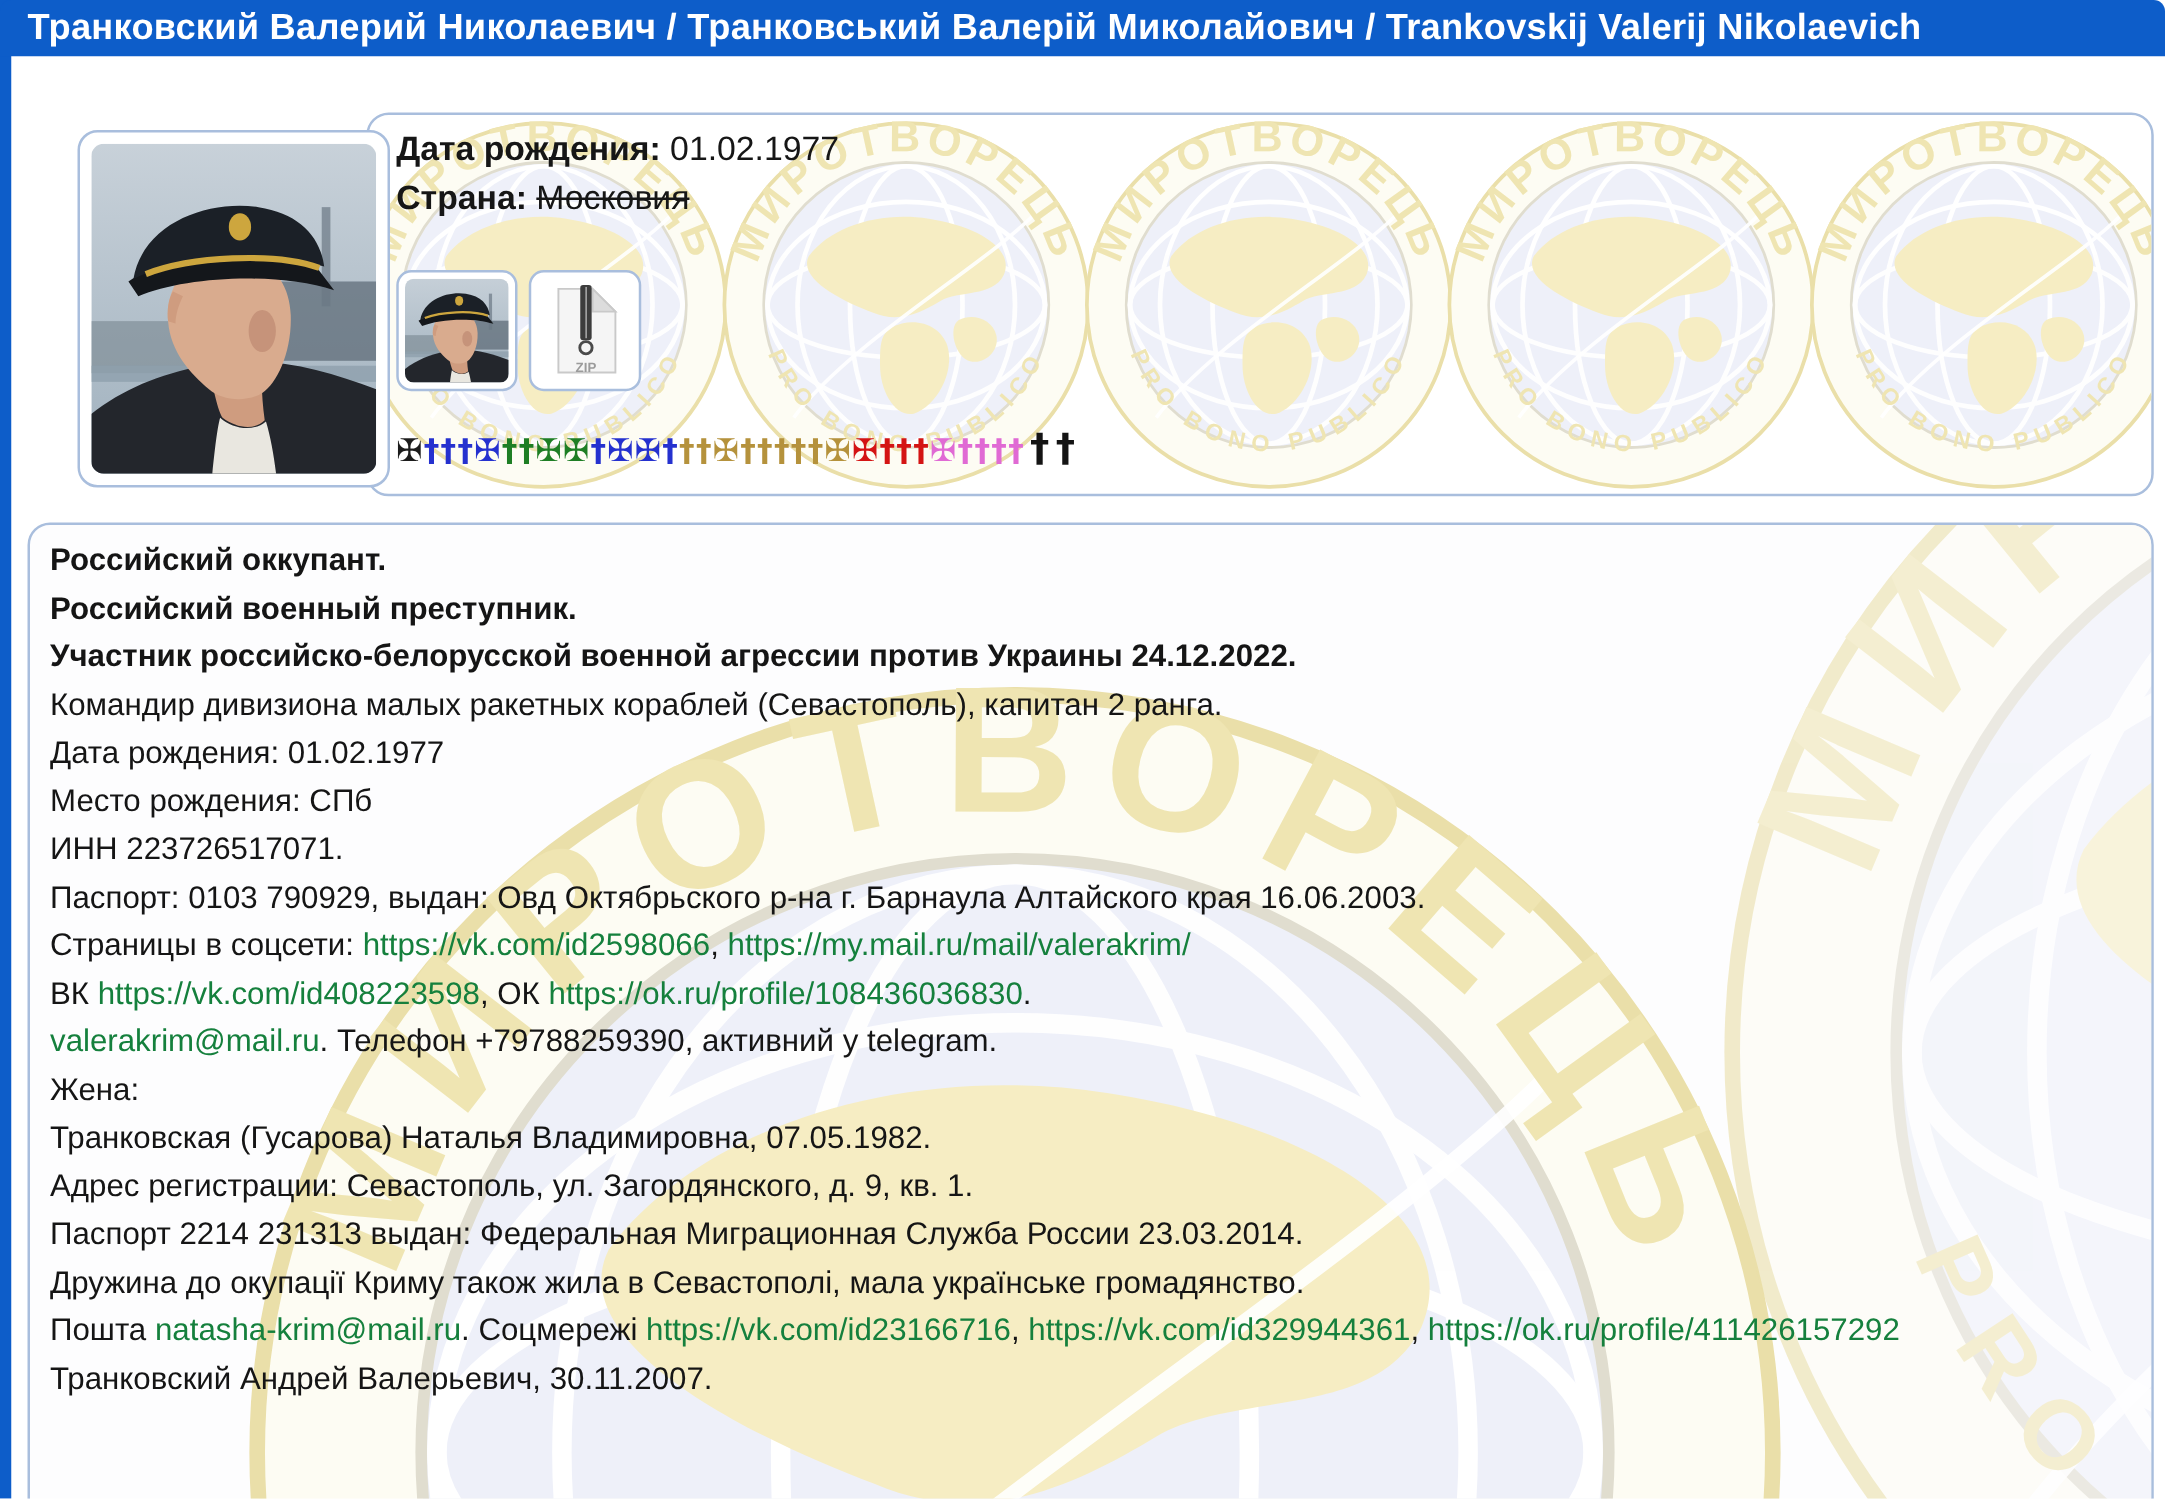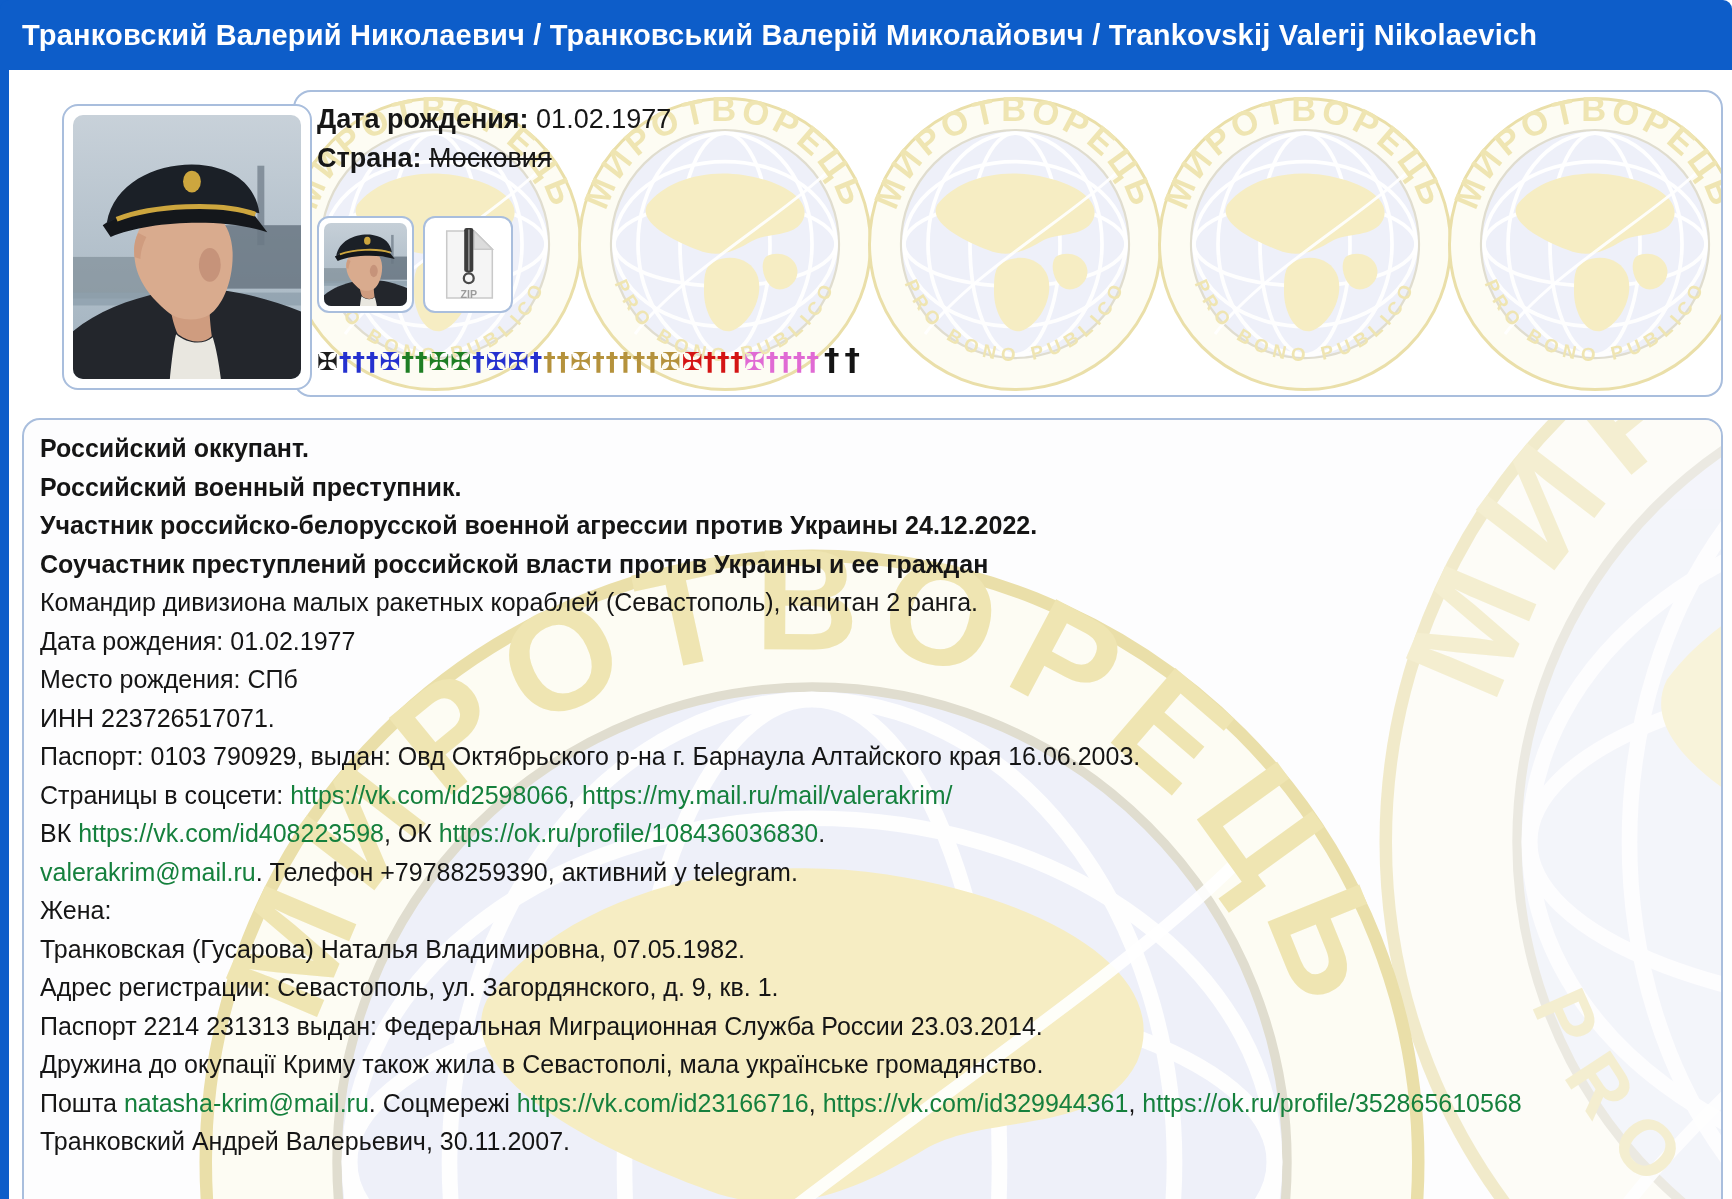--- a/index.html
+++ b/index.html
@@ -2,21 +2,21 @@
 <html><head>
 <meta charset="utf-8">
 <style>
   html,body{margin:0;padding:0;}
   body{width:1732px;height:1199px;overflow:hidden;background:#fff;
        font-family:"Liberation Sans","DejaVu Sans",sans-serif;}
   .page{position:relative;width:1732px;height:1199px;background:#fff;overflow:hidden;}
   .left-edge{position:absolute;left:0;top:0;width:9px;height:1199px;background:#0d5dc9;z-index:6;}
 
   
-  .titlebar{position:absolute;left:0;top:0;width:1732px;height:70px;background:#0d5dc9;
+  .titlebar{position:absolute;left:0;top:0;width:1732px;height:45px;background:#0d5dc9;
             border-radius:9px 9px 0 0;display:flex;align-items:center;z-index:7;}
   .titlebar h1{margin:0 0 0 22px;font-size:29px;font-weight:bold;color:#ffffff;letter-spacing:.2px;white-space:nowrap;}
 
   
   .photo-card{position:absolute;left:22px;top:88px;width:250px;height:286px;box-sizing:border-box;
               background:#fff;border:2px solid #a9bedd;border-radius:16px;padding:9px;z-index:5;}
   .photo-card svg{width:100%;height:100%;border-radius:10px;display:block;}
 
   
   .info-card{position:absolute;left:293px;top:90px;width:1430px;height:307px;box-sizing:border-box;
@@ -166,31 +166,30 @@
     <svg class="wm-big center">
         <use href="#logo-sym"></use>
       </svg>
     <svg class="wm-big right">
         <use href="#logo-sym"></use>
       </svg>
     <div class="bio-text">
         <p class="b"><span>Российский оккупант.</span></p>
         <p class="b"><span>Российский военный преступник.</span></p>
         <p class="b"><span>Участник российско-белорусской военной агрессии против Украины 24.12.2022.</span></p>
-        <p class="b"><span>Соучастник преступлений российской власти против Украины и ее граждан</span></p>
         <p><span>Командир дивизиона малых ракетных кораблей (Севастополь), капитан 2 ранга.</span></p>
         <p><span>Дата рождения: 01.02.1977</span></p>
         <p><span>Место рождения: СПб</span></p>
         <p><span>ИНН 223726517071.</span></p>
         <p><span>Паспорт: 0103 790929, выдан: Овд Октябрьского р-на г. Барнаула Алтайского края 16.06.2003.</span></p>
         <p><span>Страницы в соцсети: </span><a class="lnk" href="#">https://vk.com/id2598066</a><span>, </span><a class="lnk" href="#">https://my.mail.ru/mail/valerakrim/</a></p>
         <p><span>ВК </span><a class="lnk" href="#">https://vk.com/id408223598</a><span>, ОК </span><a class="lnk" href="#">https://ok.ru/profile/108436036830</a><span>.</span></p>
         <p><a class="lnk" href="#">valerakrim@mail.ru</a><span>. Телефон +79788259390, активний у telegram.</span></p>
         <p><span>Жена:</span></p>
         <p><span>Транковская (Гусарова) Наталья Владимировна, 07.05.1982.</span></p>
         <p><span>Адрес регистрации: Севастополь, ул. Загордянского, д. 9, кв. 1.</span></p>
         <p><span>Паспорт 2214 231313 выдан: Федеральная Миграционная Служба России 23.03.2014.</span></p>
         <p><span>Дружина до окупації Криму також жила в Севастополі, мала українське громадянство.</span></p>
-        <p><span>Пошта </span><a class="lnk" href="#">natasha-krim@mail.ru</a><span>. Соцмережі </span><a class="lnk" href="#">https://vk.com/id23166716</a><span>, </span><a class="lnk" href="#">https://vk.com/id329944361</a><span>, </span><a class="lnk" href="#">https://ok.ru/profile/352865610568</a></p>
+        <p><span>Пошта </span><a class="lnk" href="#">natasha-krim@mail.ru</a><span>. Соцмережі </span><a class="lnk" href="#">https://vk.com/id23166716</a><span>, </span><a class="lnk" href="#">https://vk.com/id329944361</a><span>, </span><a class="lnk" href="#">https://ok.ru/profile/411426157292</a></p>
         <p><span>Транковский Андрей Валерьевич, 30.11.2007.</span></p>
       </div>
   </section>
 </div>
 
 </body></html>

